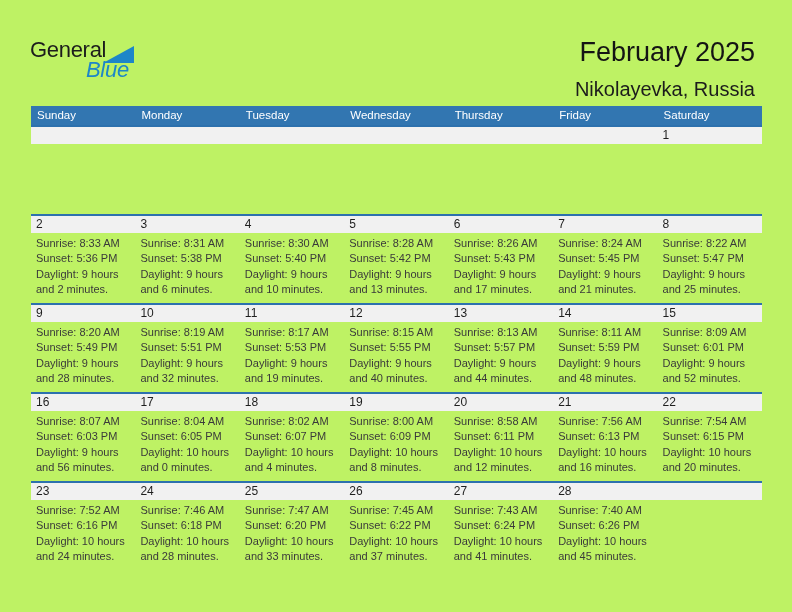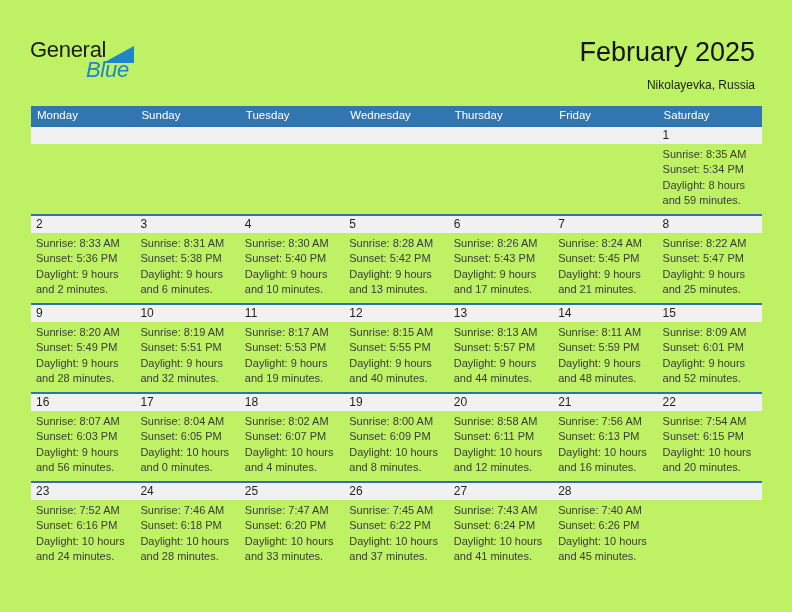--- a/index.html
+++ b/index.html
@@ -12,21 +12,21 @@
 
   
   .logo{position:absolute;left:30px;top:37px;width:130px;height:55px;}
   .logo-general{position:absolute;left:0;top:0;font-size:22px;color:#1c1c1c;letter-spacing:-0.3px;}
   .logo-triangle{position:absolute;left:73px;top:9px;width:31px;height:17px;background:#1d86c8;
     clip-path:polygon(0 100%,100% 0,100% 100%);}
   .logo-blue{position:absolute;left:56px;top:20px;font-size:22px;color:#1d86c8;letter-spacing:-0.3px;font-style:italic;}
 
   
   .title{position:absolute;top:37px;right:37px;font-size:27px;color:#141414;text-align:right;}
-  .subtitle{position:absolute;top:78px;right:37px;font-size:12px;color:#1c1c1c;}
+  .subtitle{position:absolute;top:78px;right:37px;font-size:20px;color:#1c1c1c;}
 
   
   .calendar{position:absolute;left:31px;top:106px;width:731px;}
   .whead{display:grid;grid-template-columns:repeat(7,1fr);background:#3276b1;height:19px;}
   .wh{color:#ffffff;font-size:11.5px;line-height:19px;padding-left:6px;overflow:hidden;}
 
   .week{position:relative;height:89px;box-sizing:border-box;border-top:2px solid #2d71ad;}
   .band{position:absolute;left:0;right:0;top:0;height:17px;background:#f1f1f1;}
   .cells{position:relative;display:grid;grid-template-columns:repeat(7,1fr);height:100%;}
   .cell{padding:0 3px 0 5px;overflow:hidden;}
@@ -43,46 +43,40 @@
     <span class="logo-general">General</span>
     <span class="logo-triangle"></span>
     <span class="logo-blue">Blue</span>
   </div>
 
   <div class="title">February 2025</div>
   <div class="subtitle">Nikolayevka, Russia</div>
 
   <div class="calendar">
     <div class="whead">
+        <div class="wh">Sunday</div>
         <div class="wh">Monday</div>
-        <div class="wh">Sunday</div>
         <div class="wh">Tuesday</div>
         <div class="wh">Wednesday</div>
         <div class="wh">Thursday</div>
         <div class="wh">Friday</div>
         <div class="wh">Saturday</div>
       </div>
     <div>
         <div class="week">
           <div class="band"></div>
           <div class="cells">
             <div class="cell"></div>
             <div class="cell"></div>
             <div class="cell"></div>
             <div class="cell"></div>
             <div class="cell"></div>
             <div class="cell"></div>
             <div class="cell">
               <div class="daynum">1</div>
-              <div class="details">
-                <div class="line"><span>Sunrise:</span> <span>8:35 AM</span></div>
-                <div class="line"><span>Sunset:</span> <span>5:34 PM</span></div>
-                <div class="line"><span>Daylight:</span> <span>8 hours</span></div>
-                <div class="line"><span>and</span> <span>59 minutes.</span></div>
-              </div>
             </div>
           </div>
         </div>
         <div class="week">
           <div class="band"></div>
           <div class="cells">
             <div class="cell">
               <div class="daynum">2</div>
               <div class="details">
                 <div class="line"><span>Sunrise:</span> <span>8:33 AM</span></div>

